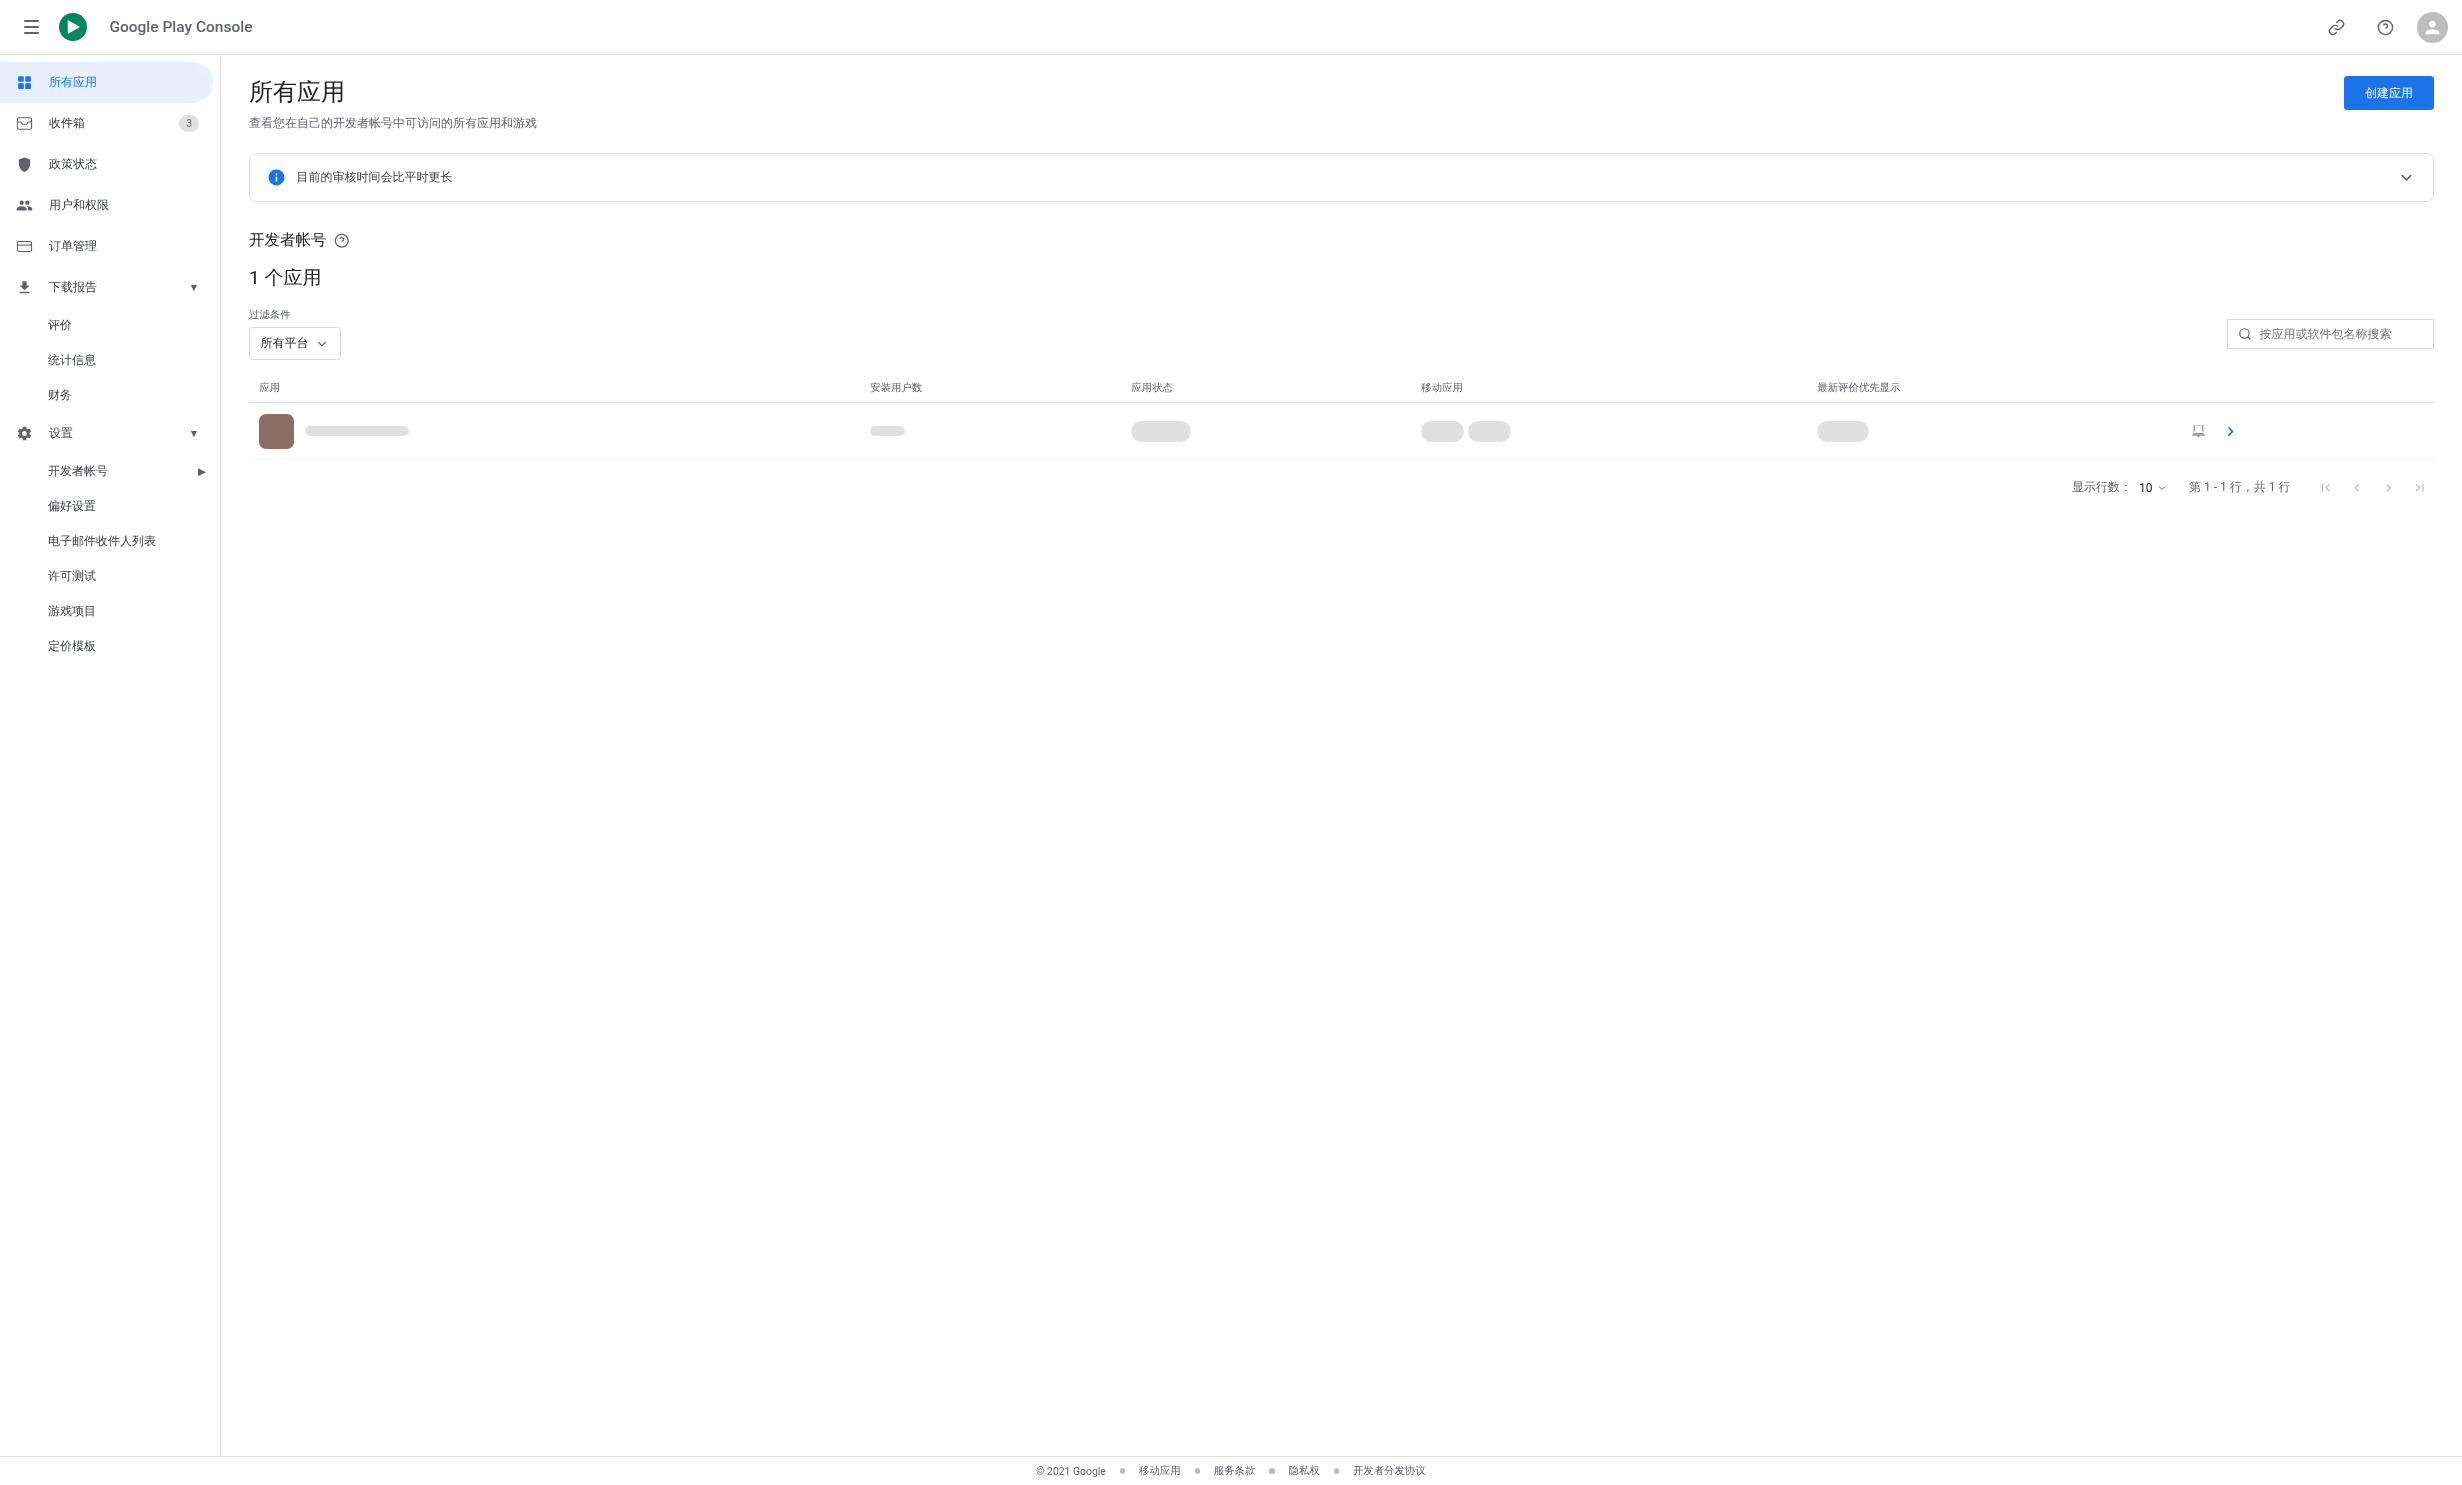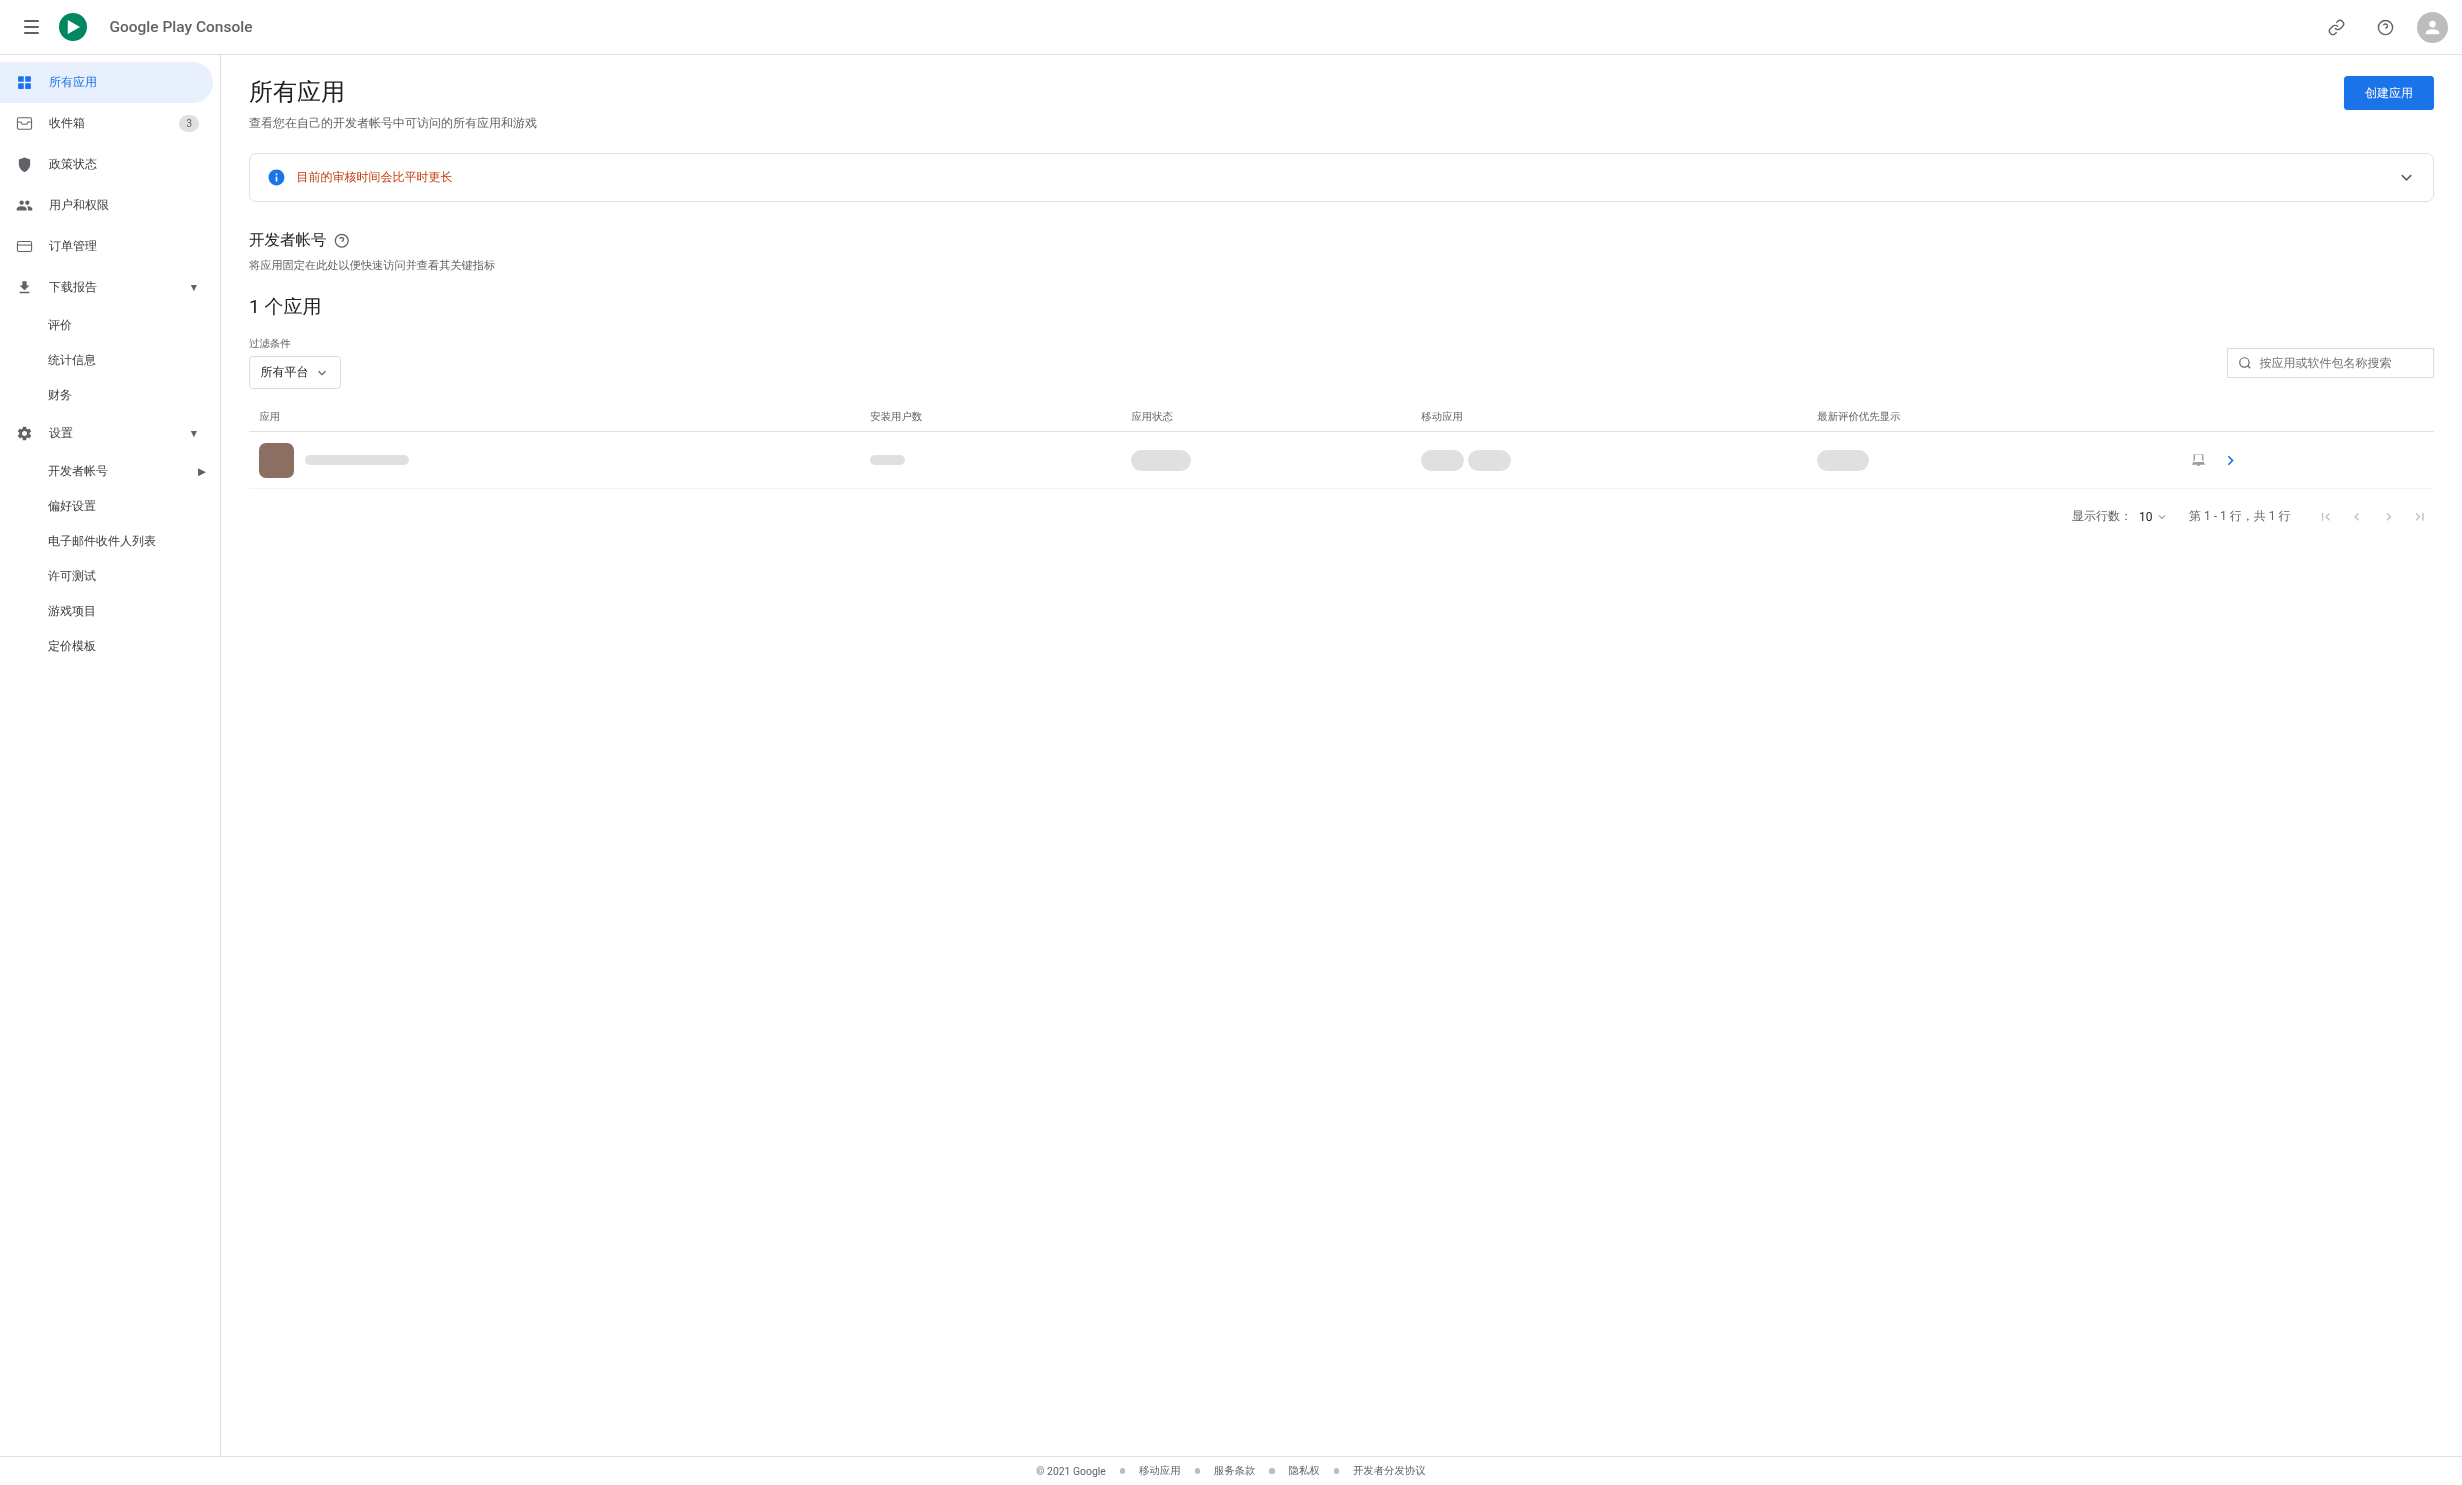--- a/index.html
+++ b/index.html
@@ -142,21 +142,21 @@
       align-items: center;
       justify-content: space-between;
       padding: 14px 17px;
       border: 0.9px solid #e0e0e0;
       border-radius: 7px;
       margin-bottom: 28px;
       background: #fff;
     }
     .notice-banner-left { display: flex; align-items: center; gap: 10.4px; }
     .notice-icon { color: #1a73e8; font-size: 17px; }
-    .notice-text { font-size: 12px; color: #c2410c; }
+    .notice-text { font-size: 12px; color: #404040; }
     .notice-chevron { color: #5f6368; font-size: 17px; cursor: pointer; }
 
     
     .section-title-row {
       display: flex;
       align-items: center;
       gap: 7px;
       margin-bottom: 7px;
     }
     .section-title { font-size: 15.5px; font-weight: 400; color: #202124; }
@@ -492,21 +492,20 @@
     </div>
 
     <div class="section-title-row">
       <h2 class="section-title">开发者帐号</h2>
       <svg class="help-icon" width="15.5" height="15.5" viewBox="0 0 24 24" fill="none" stroke="#5f6368" stroke-width="2">
         <circle cx="12" cy="12" r="10"></circle>
         <path d="M9.09 9a3 3 0 015.83 1c0 2-3 3-3 3"></path>
         <line x1="12" y1="17" x2="12.01" y2="17"></line>
       </svg>
     </div>
-    <p class="section-subtitle">将应用固定在此处以便快速访问并查看其关键指标</p>
 
     <h2 class="app-count-title">1 个应用</h2>
 
     <div class="filter-row">
       <div>
         <div class="filter-label">过滤条件</div>
         <div class="filter-select">
           <span>所有平台</span>
           <svg width="14" height="14" viewBox="0 0 24 24" fill="none" stroke="#5f6368" stroke-width="2">
             <polyline points="6 9 12 15 18 9"></polyline>

